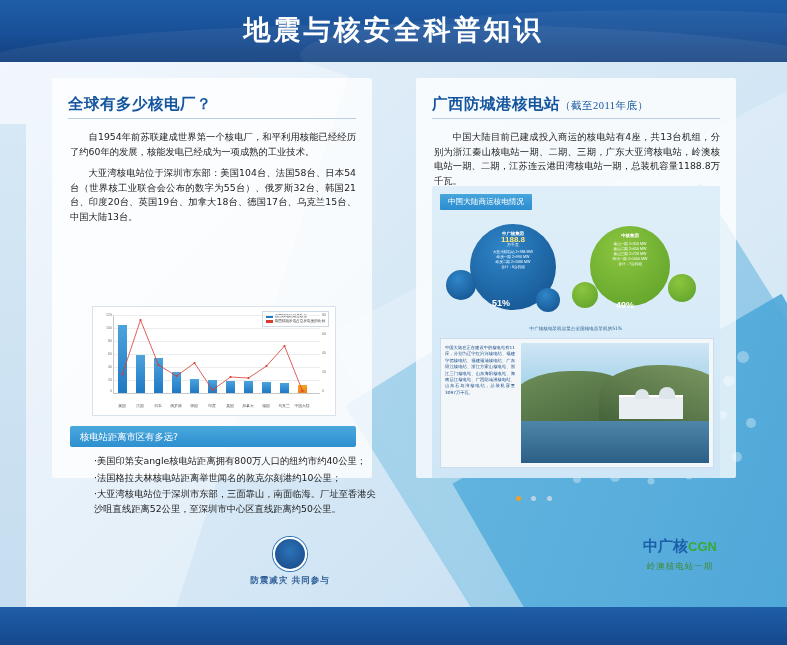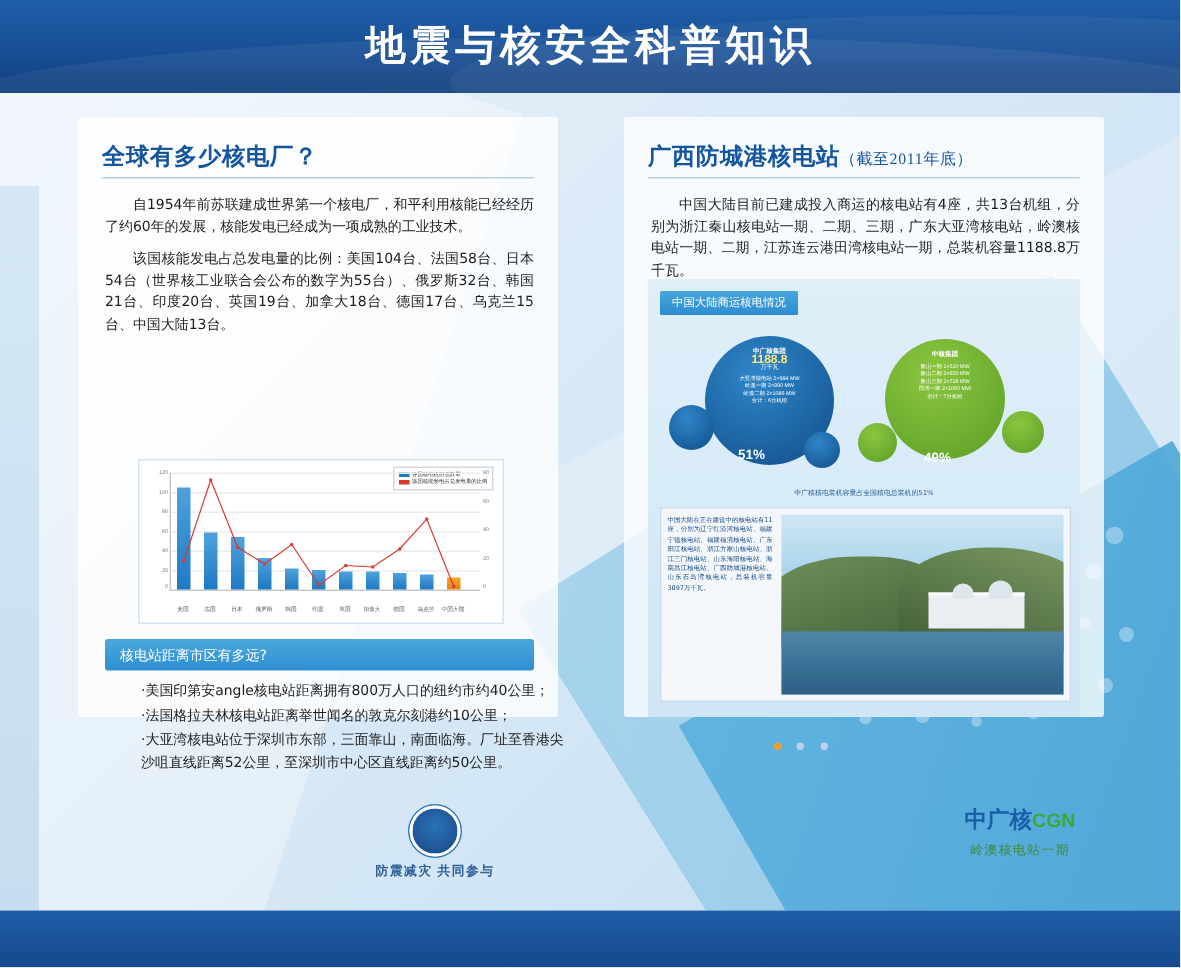--- a/index.html
+++ b/index.html
@@ -524,21 +524,21 @@
     </svg>
     <div class="left-edge"></div>
   </div>
 
   <div class="panel panel-left">
     <div class="sec-title">全球有多少核电厂？</div>
     <div class="title-rule"></div>
 
     <div class="body-text" style="top:52px;">
       <p>自1954年前苏联建成世界第一个核电厂，和平利用核能已经经历了约60年的发展，核能发电已经成为一项成熟的工业技术。</p>
-      <p>该国核能发电占总发电量的比例：美国104台、法国58台、日本54台（世界核工业联合会公布的数字为55台）、俄罗斯32台、韩国21台、印度20台、英国19台、加拿大18台、德国17台、乌克兰15台、中国大陆13台。</p>
+      <p>大亚湾核电站位于深圳市东部：美国104台、法国58台、日本54台（世界核工业联合会公布的数字为55台）、俄罗斯32台、韩国21台、印度20台、英国19台、加拿大18台、德国17台、乌克兰15台、中国大陆13台。</p>
     </div>
 
     <div class="chart-card">
       <div class="chart-legend">
         <div>
           <span class="sw" style="background:#1e79c4"></span><span>各国核电机组总数量</span>
         </div>
         <div>
           <span class="sw" style="background:#d83a2e"></span><span>该国核能发电占总发电量的比例</span>
         </div>

